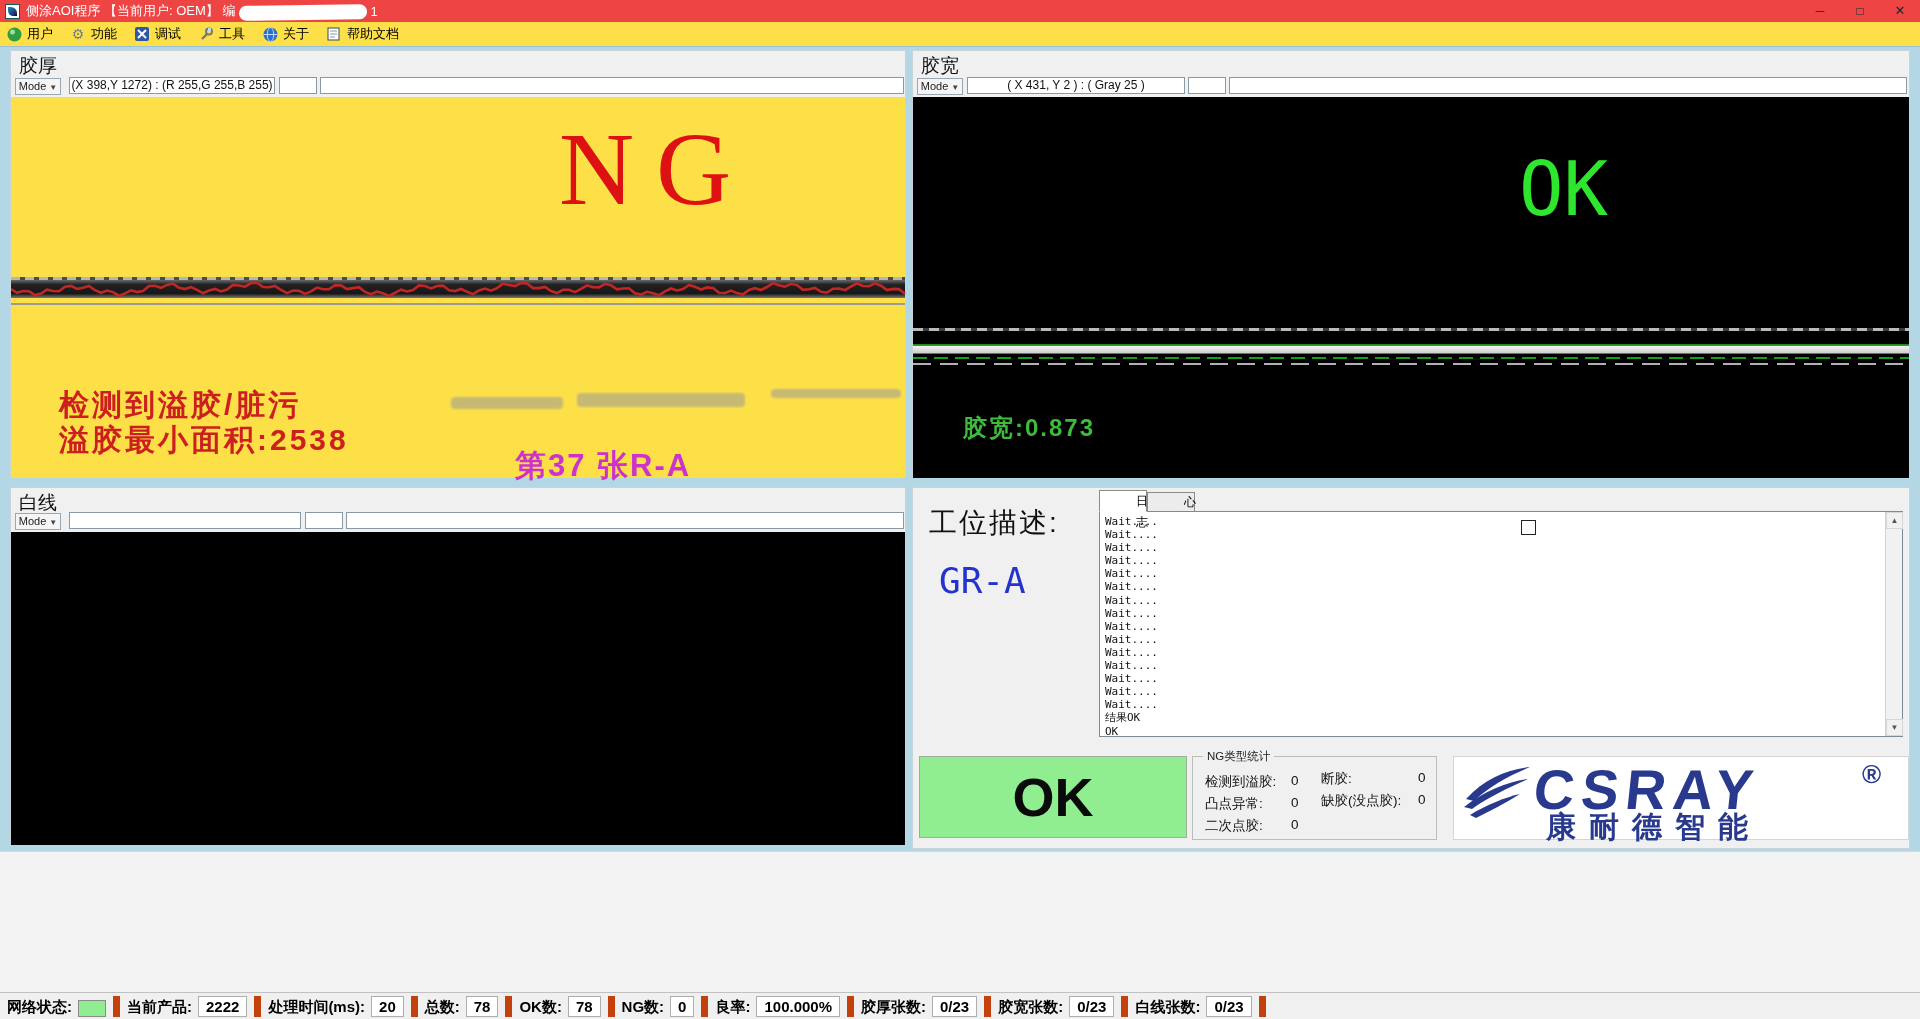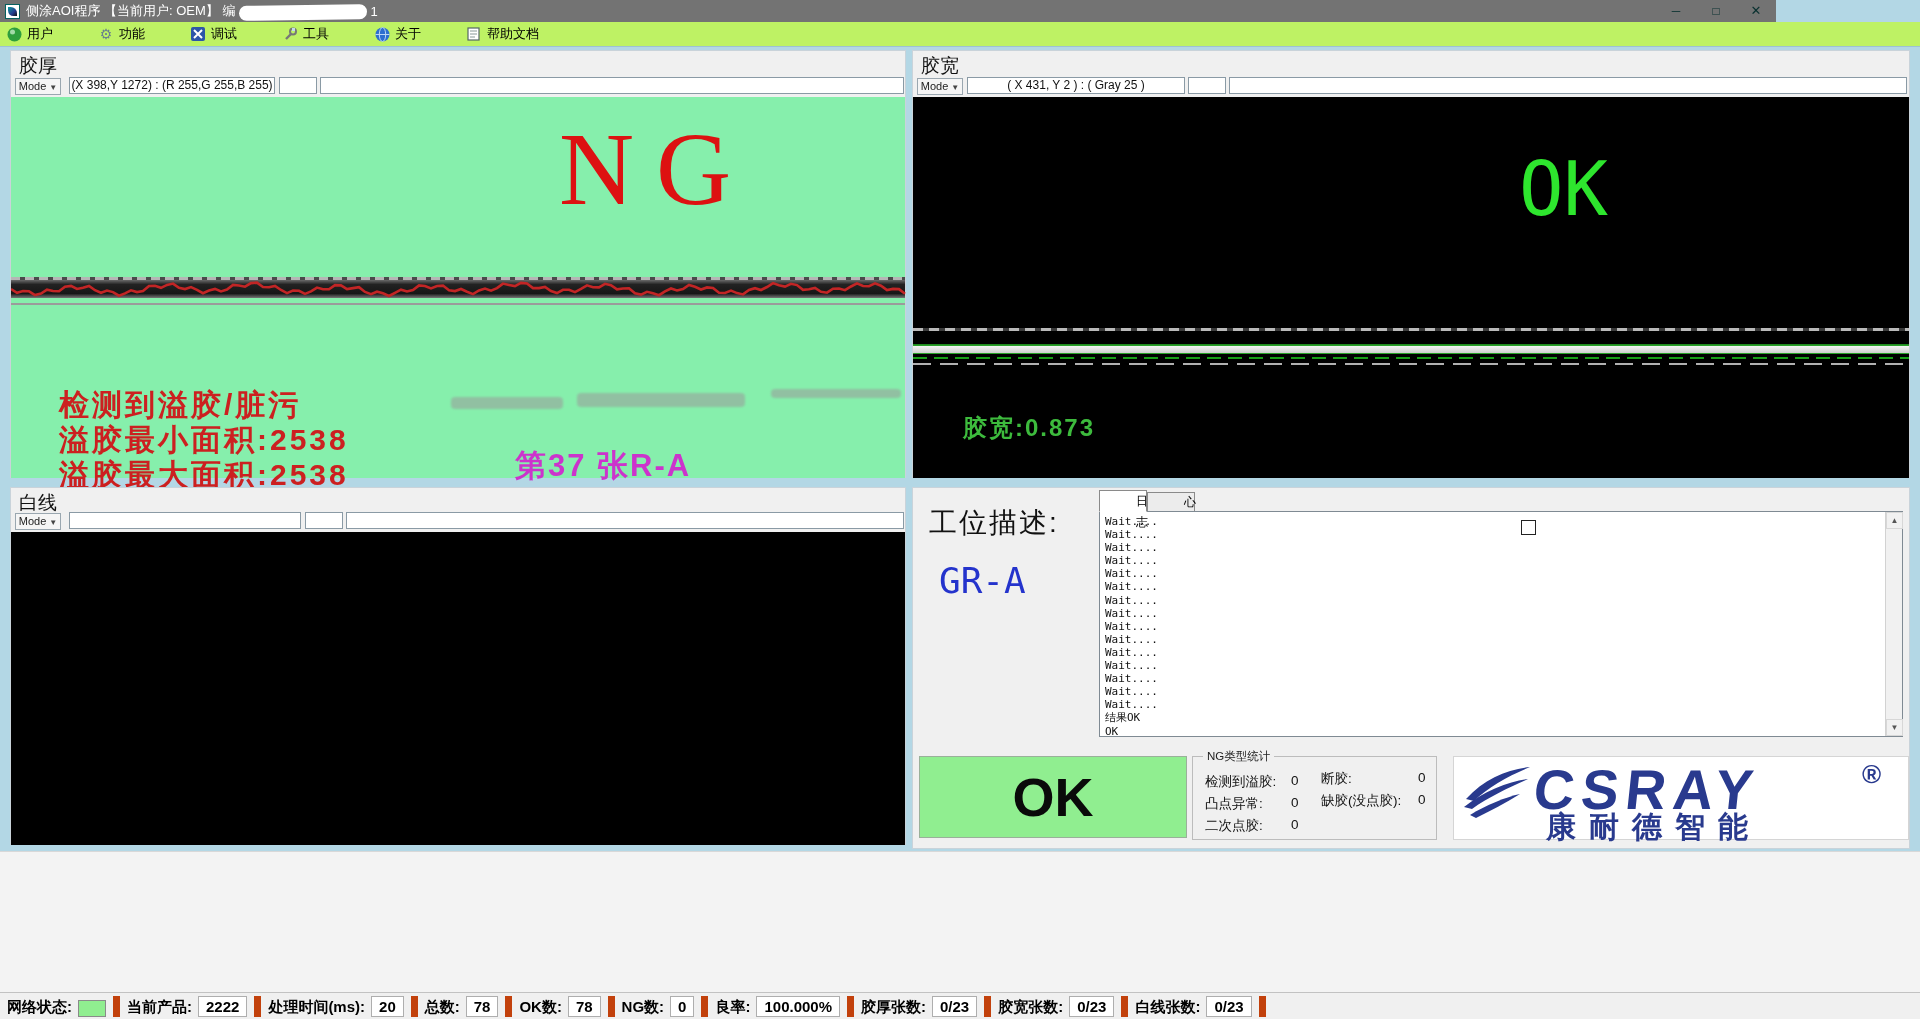--- a/index.html
+++ b/index.html
@@ -5,29 +5,29 @@
   * { box-sizing: border-box; margin: 0; padding: 0; }
   html,body { width:1920px; height:1019px; }
   body {
     position: relative;
     font-family: "Liberation Sans", "DejaVu Sans", sans-serif;
     background:#b3d7e5;
     overflow:hidden;
     color:#000;
   }
   
-  .titlebar{position:absolute;left:0;top:0;width:1776px;height:22px;background:#737373;display:flex;align-items:center;color:#fff;font-size:13px;}
+  .titlebar{position:absolute;left:0;top:0;width:1920px;height:22px;background:#ef4444;display:flex;align-items:center;color:#fff;font-size:13px;}
   .titlebar .appicon{width:15px;height:15px;margin:0 6px 0 5px;background:#fff;border:1px solid #06605f;position:relative;flex:0 0 auto;}
   .titlebar .appicon::after{content:"";position:absolute;left:2px;top:2px;width:9px;height:9px;background:linear-gradient(135deg,#0b9c9e 0%,#243a8e 60%,#111 100%);border-radius:0 70% 0 60%;}
   .title-scribble{display:inline-block;width:128px;height:15px;background:#fff;border-radius:8px;margin:0 3px -3px 4px;transform:rotate(-.8deg);}
   .winbtns{margin-left:auto;display:flex;height:22px;}
   .winbtn{width:40px;text-align:center;line-height:22px;color:#08302f;font-size:12px;cursor:default;}
   .winbtn.close{font-size:13px;}
   
-  .menubar{position:absolute;left:0;top:22px;width:1920px;height:25px;background:#bef264;border-bottom:1px solid #9cc2d4;display:flex;align-items:center;font-size:13px;gap:28px;}
+  .menubar{position:absolute;left:0;top:22px;width:1920px;height:25px;background:#fde047;border-bottom:1px solid #9cc2d4;display:flex;align-items:center;font-size:13px;}
   .menu-item{display:flex;align-items:center;gap:5px;padding:0 11px 0 6px;height:25px;}
   .menu-item .mico{width:16px;height:16px;display:inline-flex;align-items:center;justify-content:center;font-size:13px;}
   
   .panel{position:absolute;background:#f0f0f0;border:1px solid #c9d3da;}
   .panel .ptitle{position:absolute;left:8px;top:2px;font-size:19px;color:#111;}
   .toolbar{position:absolute;left:0;width:100%;height:20px;}
   .modebtn{position:absolute;left:4px;top:1px;width:46px;height:17px;background:#f5f5f5;border:1px solid #9aa7b0;font-size:11px;line-height:15px;text-align:center;color:#222;}
   .modebtn .arr{font-size:8px;color:#444;}
   .tbox{position:absolute;top:0;height:17px;background:#fff;border:1px solid #8a9aa5;font-size:12px;line-height:15px;text-align:center;color:#111;overflow:hidden;white-space:nowrap;}
   .imgarea{position:absolute;left:0;width:100%;}
@@ -64,21 +64,21 @@
   .company{position:absolute;left:92px;top:50px;font-size:30px;font-weight:bold;letter-spacing:13px;}
   
   .indic-bg{position:absolute;left:0;top:851px;width:1920px;height:141px;background:#f3f3f3;border-top:1px solid #d8d8d8;}
   
   .statusbar{position:absolute;left:0;top:992px;width:1920px;height:27px;background:#f0f0f0;border-top:1px solid #c2c2c2;display:flex;align-items:center;font-size:15px;font-weight:bold;}
   .sb-group{display:flex;align-items:flex-end;padding:0 7px;height:21px;border-right:7px solid #c2410c;}
   .sb-label{white-space:nowrap;}
   .sb-value{margin-left:6px;background:#fff;border:1px solid #aeaeae;padding:0 7px;line-height:19px;white-space:nowrap;}
   .sb-swatch{margin-left:6px;width:28px;height:17px;border:1px solid #8a8a8a;}
   .blackimg{background:#000;}
-  .whiteimg{background:#86efac;padding-left:15px;}
+  .whiteimg{background:#fde047;padding-left:15px;}
 </style>
 </head>
 <body>
 
 <div class="titlebar">
   <span class="appicon"></span>
   <span>侧涂AOI程序 【当前用户: OEM】 编</span>
   <span class="title-scribble"></span>
   <span>1</span>
   <div class="winbtns">
@@ -162,21 +162,20 @@
           <polyline points="0,9.0 6,12.8 12,11.0 18,11.3 24,15.0 30,13.6 36,9.7 42,11.0 48,11.3 54,6.7 60,5.9 66,9.0 72,7.7 78,6.0 84,10.2 90,12.8 96,10.6 102,12.1 108,15.7 114,13.4 120,10.3 126,12.1 132,11.1 138,6.0 144,5.7 150,7.8 156,4.9 162,3.6 168,7.8 174,9.1 180,7.1 186,9.8 192,13.2 198,10.5 204,8.9 210,11.4 216,9.6 222,4.9 228,5.5 234,6.7 240,3.1 246,2.7 252,7.0 258,7.3 264,5.9 270,10.0 276,13.1 282,10.6 288,10.8 294,13.9 300,11.4 306,7.6 312,9.2 318,9.3 324,5.1 330,5.4 336,9.1 342,8.1 348,7.2 354,11.9 360,14.1 366,11.7 372,13.2 378,16.0 384,12.8 390,9.7 396,11.5 402,10.1 408,5.4 414,6.0 420,8.4 426,6.0 432,5.6 438,10.3 444,11.1 450,9.0 456,11.7 462,14.1 468,10.5 474,8.6 480,10.7 486,8.1 492,3.6 498,4.9 504,6.1 510,2.9 516,3.4 522,8.1 528,8.1 534,6.9 540,11.0 546,13.1 552,9.8 558,9.8 564,12.1 570,8.9 576,5.3 582,7.3 588,7.4 594,3.8 600,5.3 606,9.4 612,8.5 618,8.3 624,13.2 630,14.6 636,11.8 642,13.2 648,15.2 654,11.3 660,8.5 666,10.5 672,9.0 678,5.0 684,6.8 690,9.5 696,7.4 702,7.9 708,12.7 714,13.0 720,10.6 726,13.1 732,14.4 738,10.0 744,8.2 750,10.0 756,7.0 762,3.1 768,5.2 774,6.6 780,3.8 786,5.1 792,9.8 798,9.3 804,8.0 810,11.8 816,12.7 822,8.7 828,8.5 834,10.2 840,6.5 846,3.4 852,6.0 858,6.2 864,3.3 870,5.7 876,10.0 882,8.9 888,9.1 894,13.7" fill="none" stroke="#c22525" stroke-width="2.6"></polyline>
         </svg>
     </div>
     <div class="thinline" style="top:206px;"></div>
     <div class="smudge" style="left:440px;top:300px;width:112px;height:12px;"></div>
     <div class="smudge" style="left:566px;top:296px;width:168px;height:14px;"></div>
     <div class="smudge" style="left:760px;top:292px;width:130px;height:9px;"></div>
     <div class="defect-lines" style="top: 290px; color: rgb(204, 32, 32);">
       <div>检测到溢胶/脏污</div>
       <div>溢胶最小面积:2538</div>
-      <div>溢胶最大面积:2538</div>
     </div>
     <div class="frame-overlay" style="left: 504px; top: 348px; color: rgb(204, 51, 204);">第37 张R-A</div>
   </div>
 </div>
 
 <div class="panel" style="left:912px;top:50px;width:998px;height:428px;">
   <div class="ptitle">胶宽</div>
   <div class="toolbar" style="top:26px;">
     <div class="modebtn"><span>Mode</span> <span class="arr">▼</span></div>
     <div class="tbox" style="left:54px;width:218px;">( X 431, Y 2 ) : ( Gray 25 )</div>

